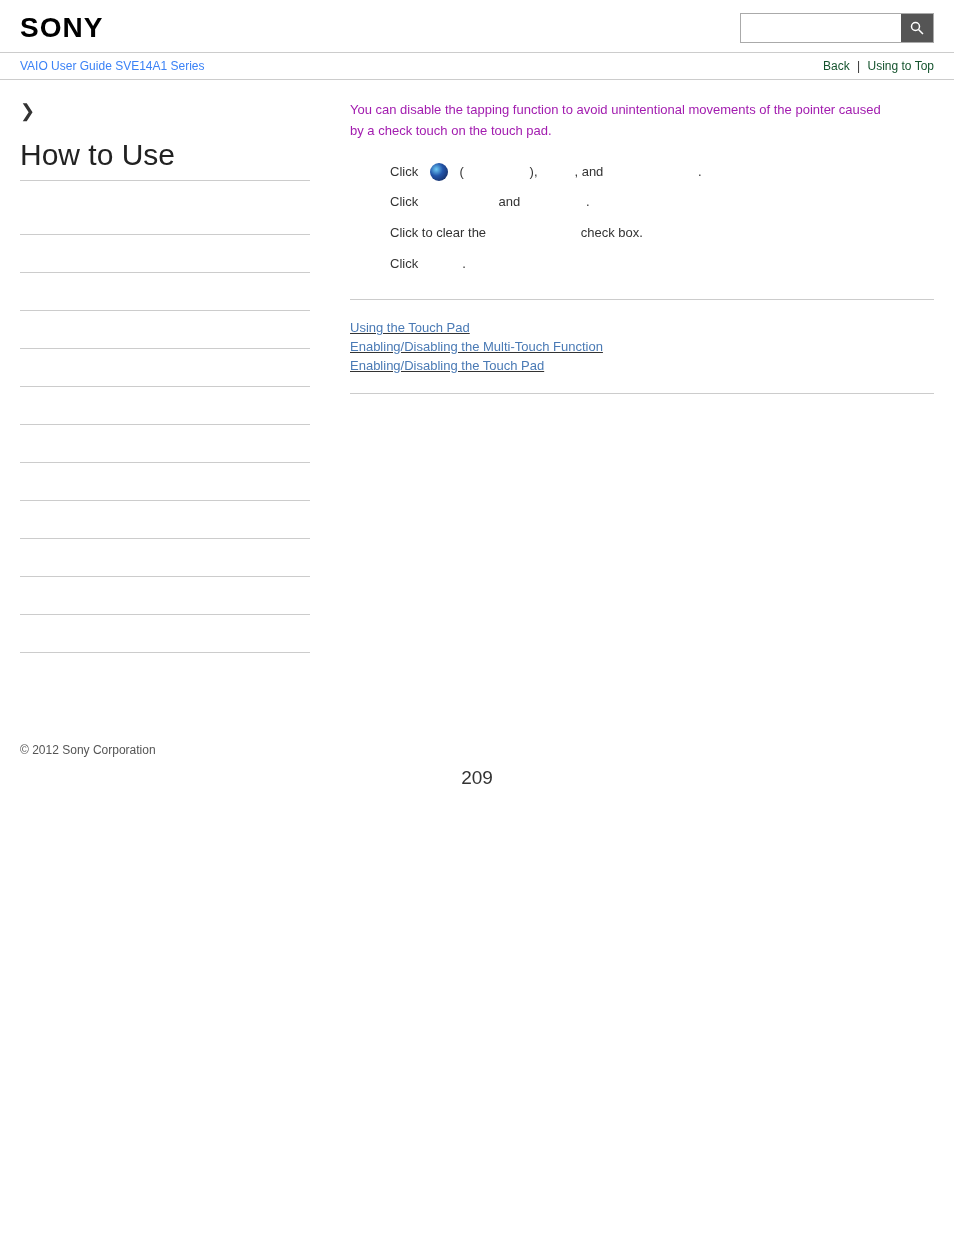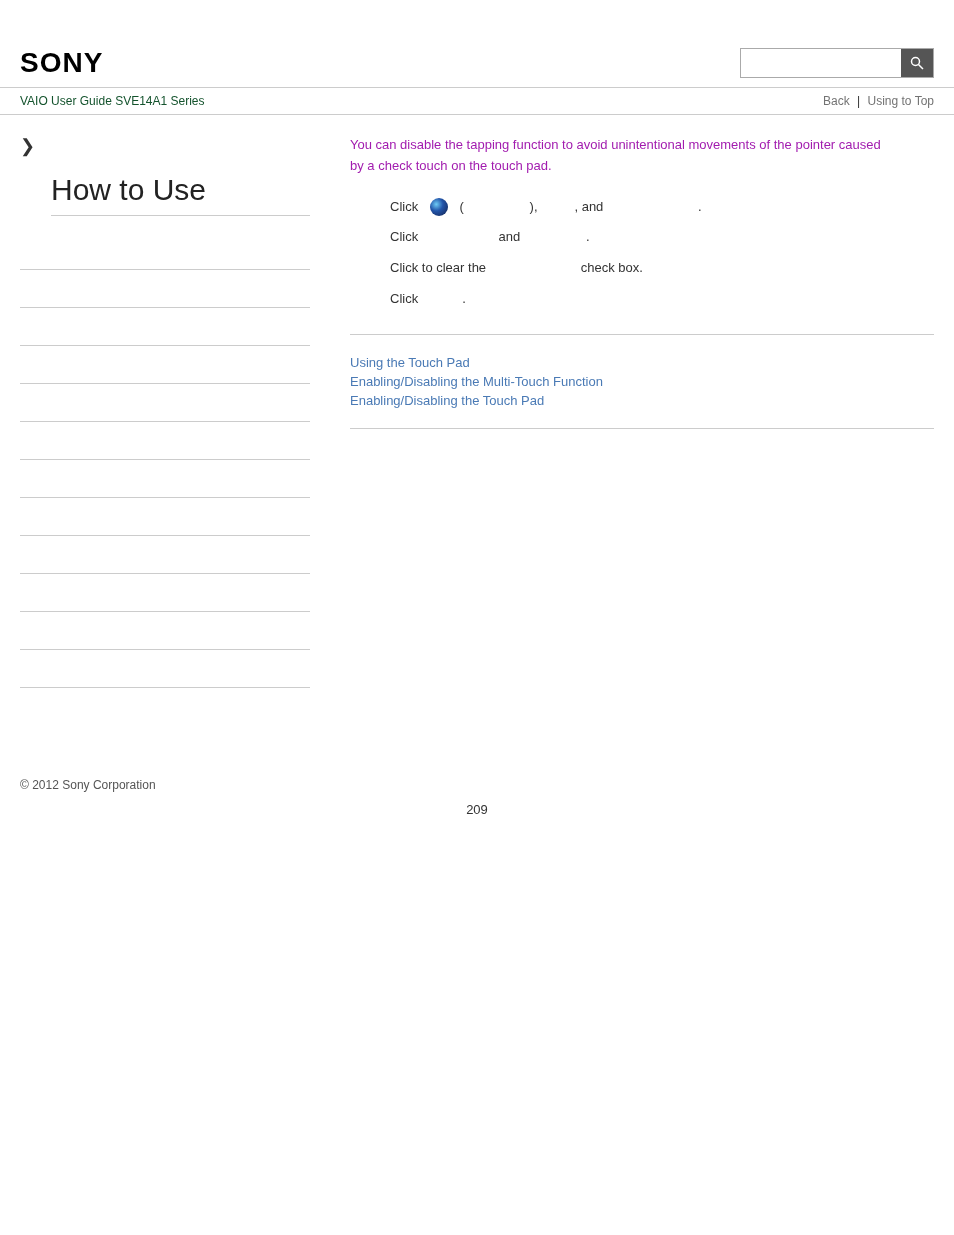--- a/index.html
+++ b/index.html
@@ -12,21 +12,20 @@
       min-height: 1235px;
     }
 
     
     .header {
       display: flex;
       align-items: center;
       justify-content: space-between;
       padding: 12px 20px 8px 20px;
       border-bottom: 1px solid #ccc;
-      margin-top: 35px;
     }
     .sony-logo {
       font-family: Arial Black, Arial, sans-serif;
       font-size: 28px;
       font-weight: 900;
       letter-spacing: 1px;
       color: #000;
     }
     .search-container {
       display: flex;
@@ -57,27 +56,27 @@
     
     .nav-bar {
       display: flex;
       align-items: center;
       justify-content: space-between;
       padding: 6px 20px;
       border-bottom: 1px solid #ccc;
       font-size: 12px;
     }
     .nav-left {
-      color: #14532d;
+      color: #3b82f6;
     }
     .nav-right {
       color: #4a7ab5;
     }
     .nav-right a, .nav-right span {
-      color: #737373;
+      color: #14532d;
       text-decoration: none;
       cursor: pointer;
     }
     .nav-right .separator {
       color: #333;
       margin: 0 4px;
     }
 
     
     .main-content {
@@ -98,21 +97,20 @@
       margin-bottom: 16px;
       display: block;
     }
     .sidebar-title {
       font-size: 30px;
       font-weight: 300;
       color: #222;
       margin-bottom: 16px;
       padding-bottom: 8px;
       border-bottom: 1px solid #ccc;
-      margin-left: 31px;
     }
     .sidebar-nav-item {
       border-bottom: 1px solid #ccc;
       padding: 10px 0;
       color: #555;
       font-size: 12px;
       min-height: 38px;
     }
 
     
@@ -153,20 +151,21 @@
     }
 
     .divider {
       border: none;
       border-top: 1px solid #ccc;
       margin: 20px 0;
     }
 
     .links-section {
       margin-bottom: 8px;
+      text-decoration: underline;
     }
     .content-link {
       display: block;
       color: #4a7ab5;
       text-decoration: none;
       font-size: 13px;
       margin-bottom: 4px;
       cursor: pointer;
     }
 
@@ -180,21 +179,21 @@
     .copyright {
       font-size: 12px;
       color: #555;
       text-align: left;
       width: 100%;
       padding-left: 0;
       margin-top: 40px;
     }
     .page-number {
       text-align: right;
-      font-size: 13px;
+      font-size: 19px;
       color: #333;
       margin-top: 10px;
     }
   </style>
 </head>
 <body>
 
 <div class="header">
   <div class="sony-logo">SONY</div>
   <div class="search-container">

